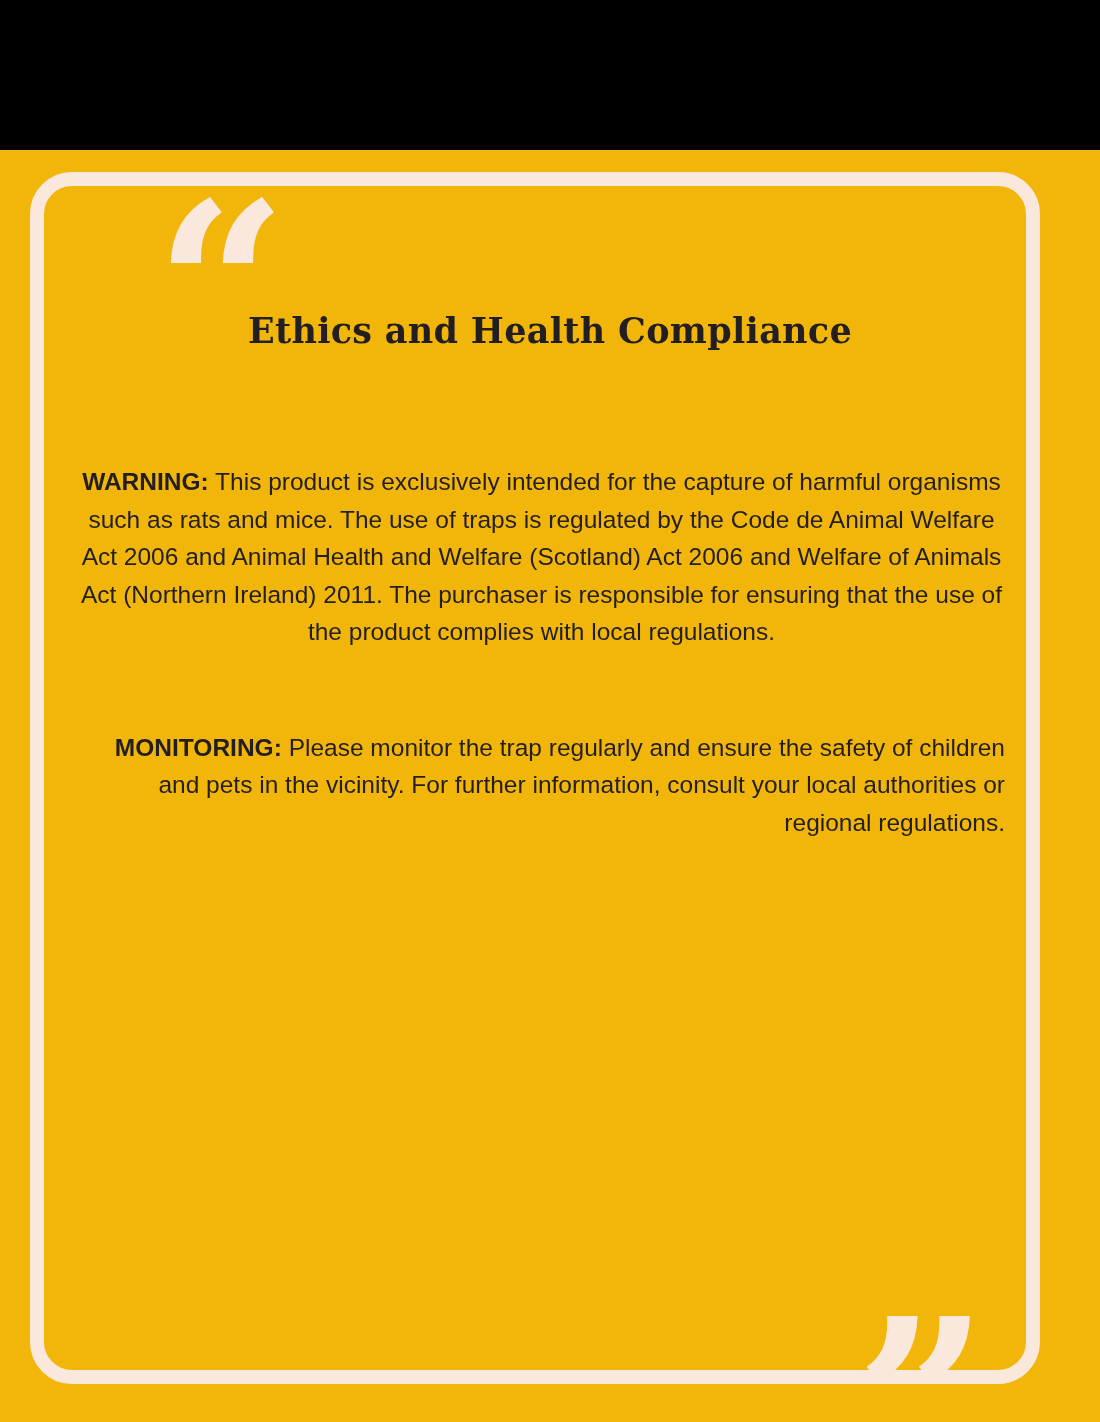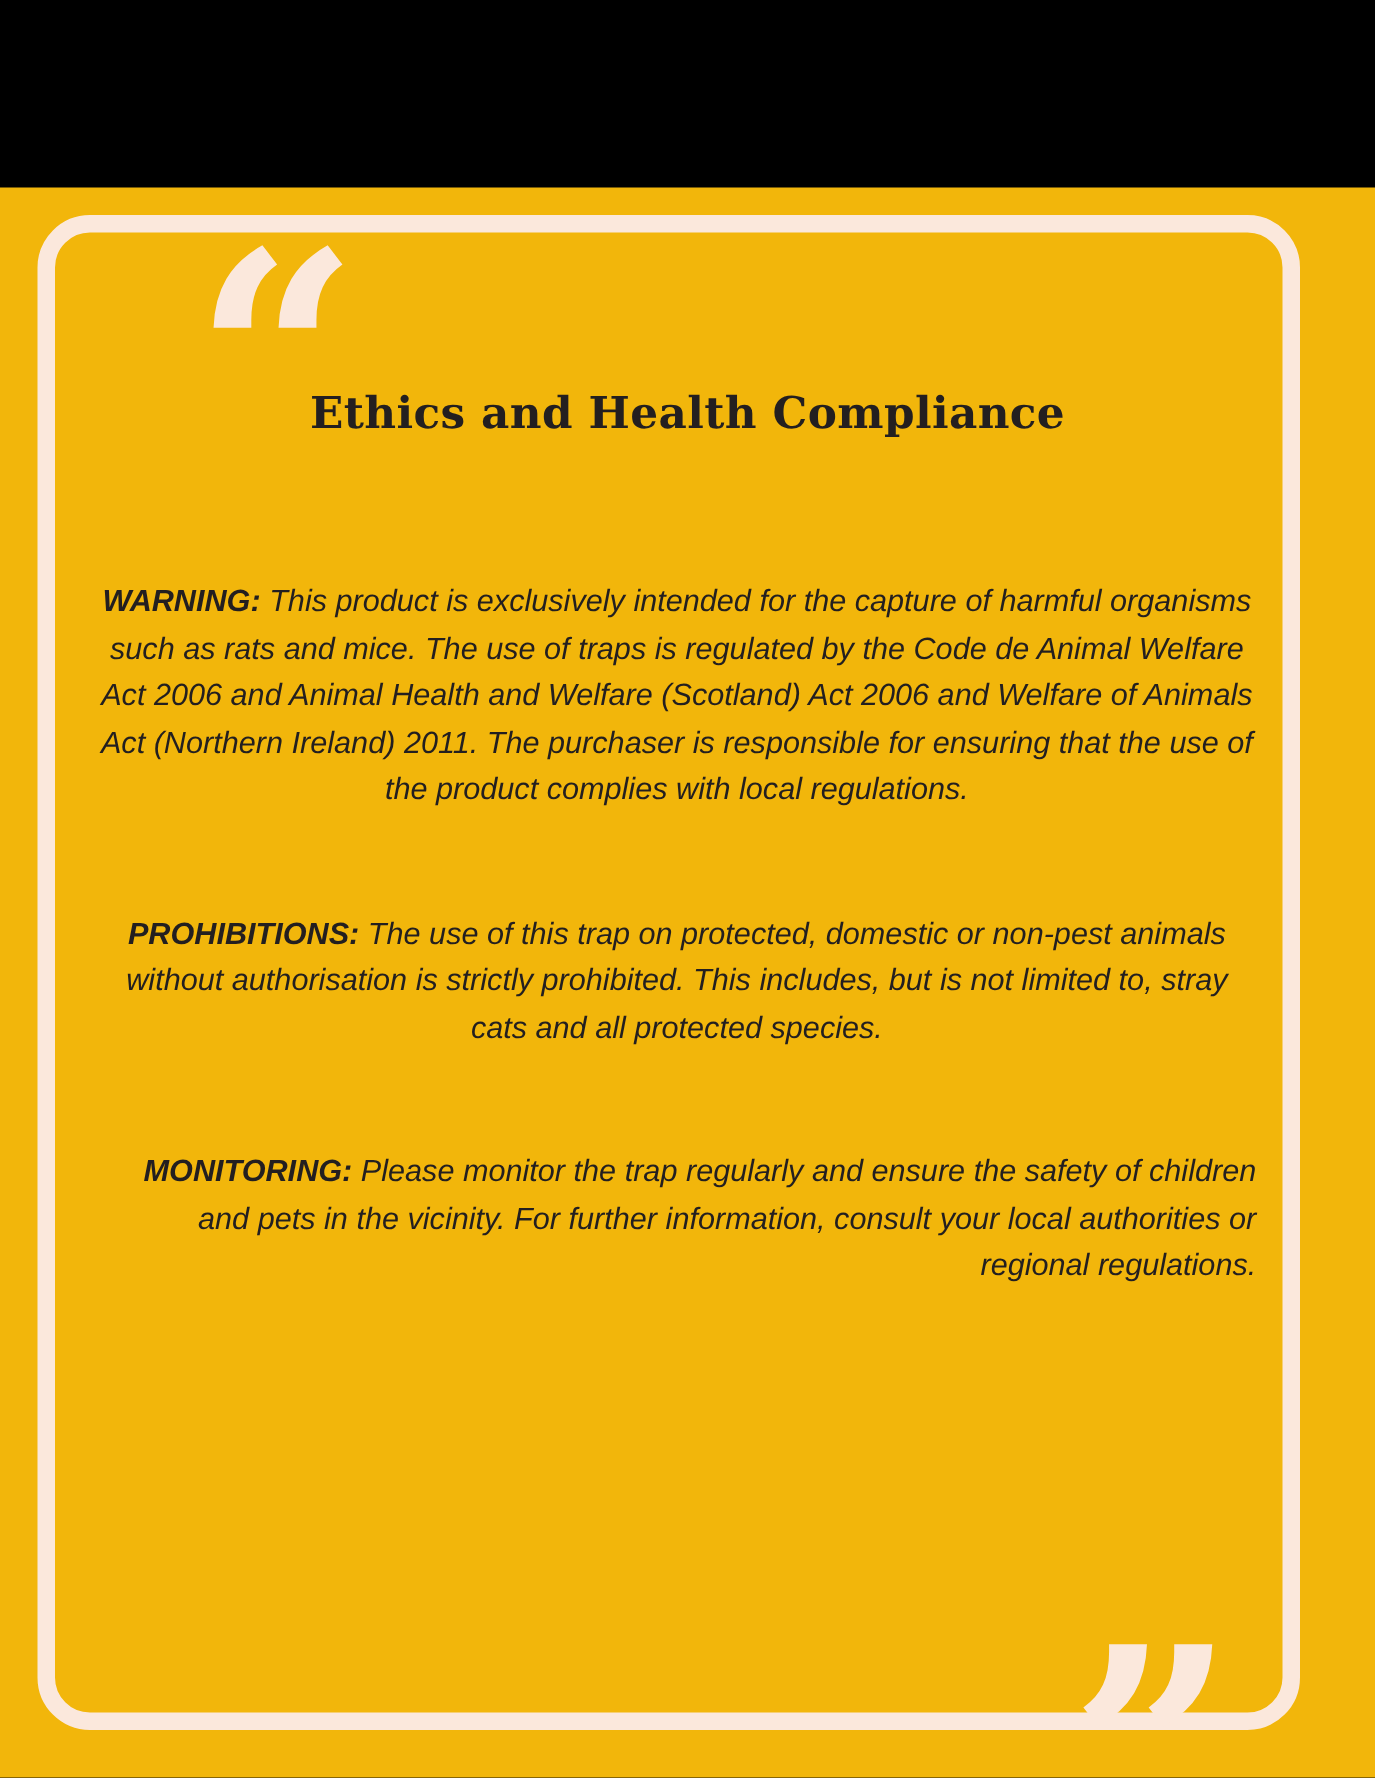--- a/index.html
+++ b/index.html
@@ -77,21 +77,20 @@
     letter-spacing: 0.3px;
     margin: 0 0 112px 0;
   }
   .para {
     font-family: "Liberation Sans", sans-serif;
     font-size: 24.5px;
     line-height: 37.5px;
     color: #231F20;
     margin: 0 17px 78px 0;
     padding: 0 18px;
-    font-style: italic;
   }
   .para:last-child {
     margin-bottom: 0;
     text-align: right;
   }
   .lead {
     font-weight: 700;
   }
 </style>
 </head>
@@ -105,23 +104,20 @@
     <div class="quote-open">“</div>
     <div class="quote-close">”</div>
 
     <div class="content">
       <h1 class="title">Ethics and Health Compliance</h1>
 
       <p class="para">
         <span class="lead">WARNING:</span><span> This product is exclusively intended for the capture of harmful organisms such as rats and mice. The use of traps is regulated by the Code de Animal Welfare Act 2006 and Animal Health and Welfare (Scotland) Act 2006 and Welfare of Animals Act (Northern Ireland) 2011. The purchaser is responsible for ensuring that the use of the product complies with local regulations.</span>
       </p>
 
-      <p class="para">
-        <span class="lead">PROHIBITIONS:</span><span> The use of this trap on protected, domestic or non-pest animals without authorisation is strictly prohibited. This includes, but is not limited to, stray cats and all protected species.</span>
-      </p>
 
       <p class="para">
         <span class="lead">MONITORING:</span><span> Please monitor the trap regularly and ensure the safety of children and pets in the vicinity. For further information, consult your local authorities or regional regulations.</span>
       </p>
     </div>
 
   </div>
 </div>
 
 </body></html>

